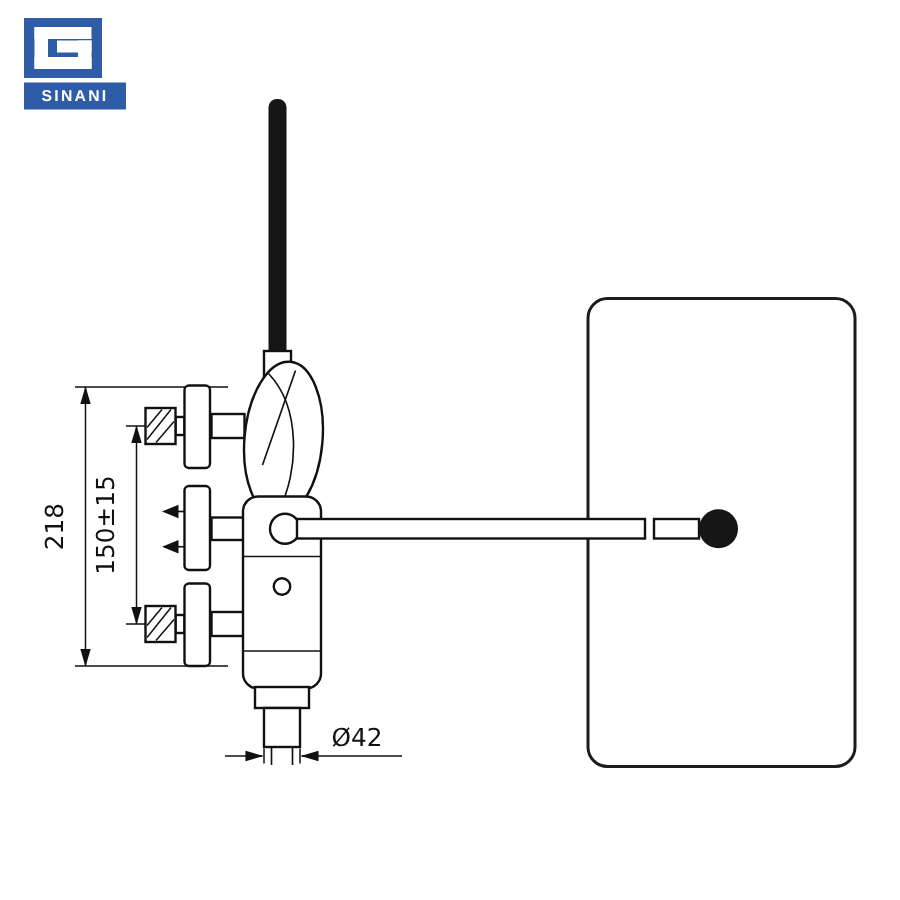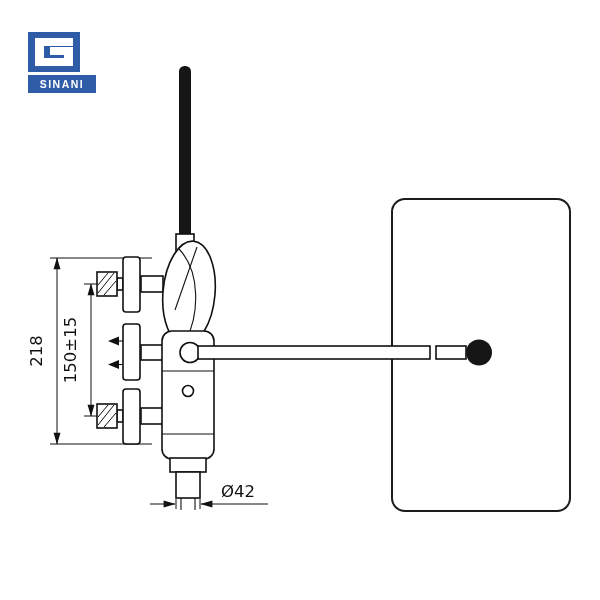--- a/index.html
+++ b/index.html
@@ -1,20 +1,20 @@
 <!DOCTYPE html>
 <html><head>
 <meta charset="utf-8">
 <style>
   html,body{margin:0;padding:0;background:#fff;}
   .canvas{
     position:relative;width:600px;height:600px;background:#fff;overflow:hidden;
     font-family:"Liberation Sans", sans-serif;
   }
-  .logo{position:absolute;left:28px;top:12px;width:68px;margin-top:20px;}
+  .logo{position:absolute;left:16px;top:12px;width:68px;}
   .logo-mark{display:block;}
   .logo-text{
     margin-top:3px;background:#2e5ca6;color:#fff;height:18px;line-height:18px;
     text-align:center;font-size:10.5px;font-weight:bold;letter-spacing:1.5px;
     font-family:"Liberation Sans", sans-serif;
   }
   svg.drawing{position:absolute;left:0;top:0;width:600px;height:600px;}
   .ln{fill:#fff;stroke:#111;stroke-width:1.6;}
   .ln2{fill:#fff;stroke:#1c1c1c;stroke-width:2;}
   .thin{fill:none;stroke:#111;stroke-width:1.1;}

